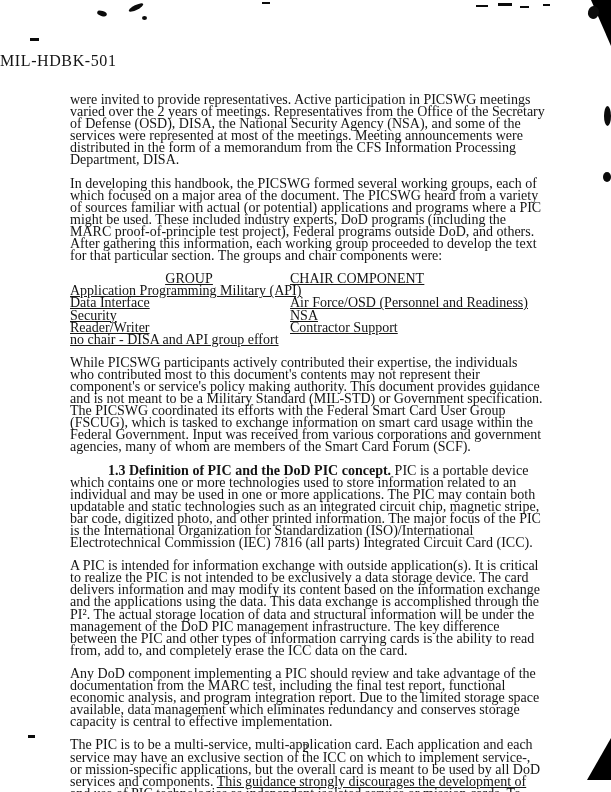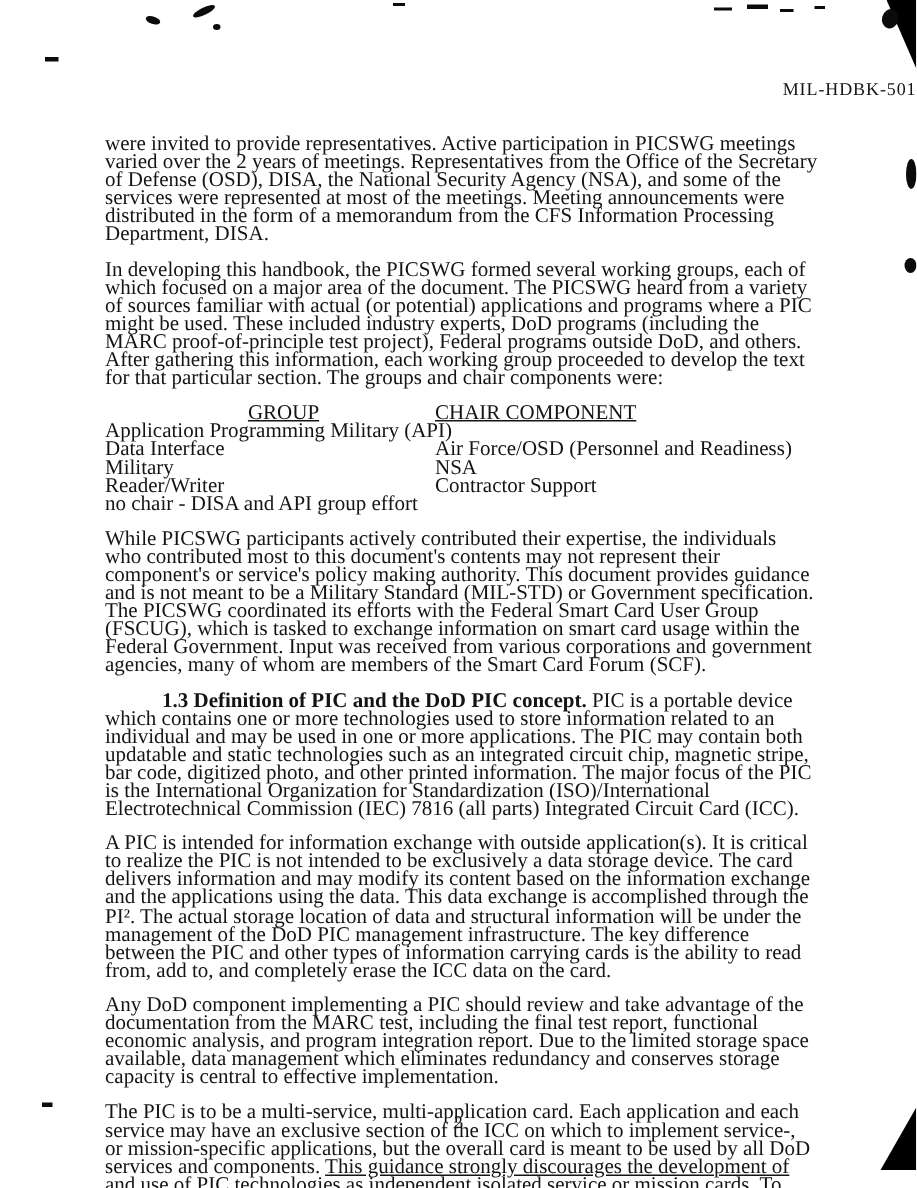--- a/index.html
+++ b/index.html
@@ -19,37 +19,37 @@
   .corner-tr {
     position:absolute; top:0; right:0; width:20px; height:46px;
     background:#000; clip-path:polygon(0 0, 100% 0, 100% 100%);
   }
   .corner-br {
     position:absolute; right:0; bottom:12px; width:24px; height:42px;
     background:#000; clip-path:polygon(100% 0, 100% 100%, 0 100%);
   }
 
   .doc-title {
-    text-align:right;
+    text-align:left;
     margin-top:52px;
-    font-size:12px;
+    font-size:16px;
     letter-spacing:0.6px;
   }
 
   .content {
     margin:24px 66px 0 70px;
     font-size:14px;
     line-height:12.1px;
     text-align:left;
   }
   .content p { margin-bottom:11px; }
 
   .indent-first { text-indent:38px; }
 
-  .tbl { margin-bottom:11px; }
+  .tbl { margin-bottom:11px;text-decoration:underline; }
   .tbl-row { display:flex; }
   .cell-l { flex:0 0 220px; width:220px; white-space:nowrap; overflow:visible; }
   .cell-r { flex:1; }
   .tbl-head .cell-l { text-align:center; padding-left:18px; white-space:normal; }
   .und { text-decoration:underline; }
   .bold { font-weight:bold; }
 
   .page-num {
     position:absolute;
     bottom:36px; left:0; right:0;
@@ -95,21 +95,21 @@
         <div class="cell-l">Application Programming Military (API)</div>
       </div>
       <div class="tbl-row">
         <div class="cell-r"></div>
       </div>
       <div class="tbl-row">
         <div class="cell-l">Data Interface</div>
         <div class="cell-r">Air Force/OSD (Personnel and Readiness)</div>
       </div>
       <div class="tbl-row">
-        <div class="cell-l">Military</div>
+        <div class="cell-l">Security</div>
         <div class="cell-r">NSA</div>
       </div>
       <div class="tbl-row">
         <div class="cell-l">Reader/Writer</div>
         <div class="cell-r">Contractor Support</div>
       </div>
       <div class="tbl-row">
         <div class="cell-r">no chair - DISA and API group effort</div>
       </div>
     </div>

